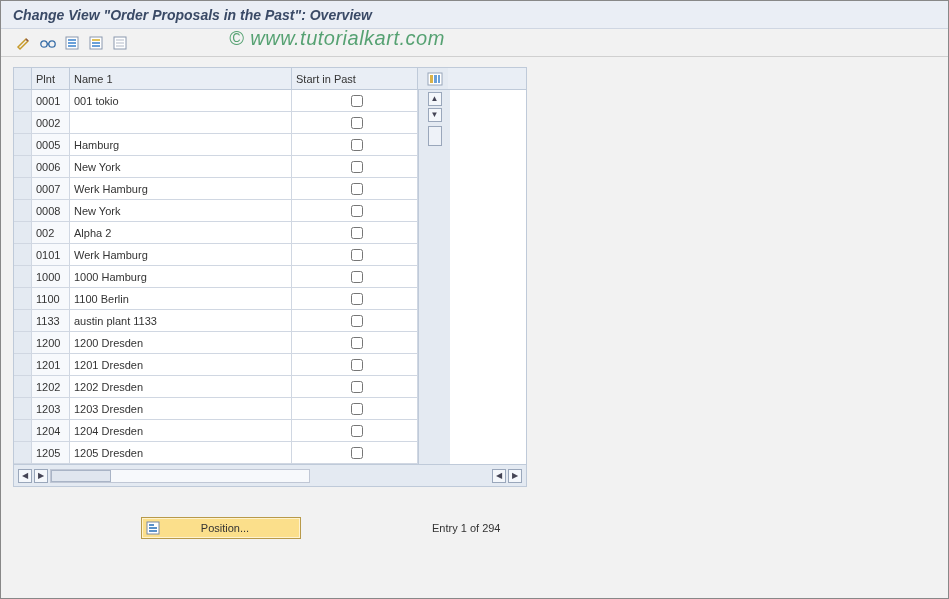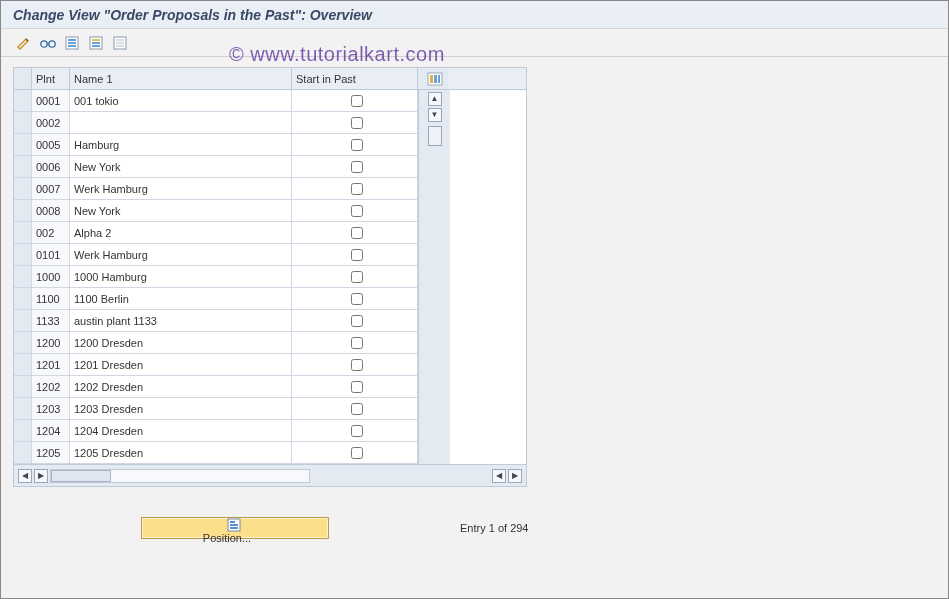--- a/index.html
+++ b/index.html
@@ -34,26 +34,26 @@
     .vscroll .arrow-btn { width:14px; height:14px; border:1px solid #9aa7bb; background:#f4f7fb; font-size:8px; line-height:12px; text-align:center; color:#445; cursor:pointer;}
     .vscroll .thumb { width:14px; height:20px; border:1px solid #9aa7bb; background:#eef2f8; margin-top:2px;}
     
     .hscroll { height: 22px; background:#e4eaf2; border-top:1px solid #bfcad9; display:flex; align-items:center; padding:0 4px; gap:2px;}
     .hscroll .arrow-btn { width:14px; height:14px; border:1px solid #9aa7bb; background:#f4f7fb; font-size:8px; line-height:12px; text-align:center; color:#445; cursor:pointer;}
     .hscroll .track { flex:0 0 260px; height:14px; border:1px solid #c0c7d5; background:#f7f9fc; position:relative;}
     .hscroll .thumb { position:absolute; left:0; top:0; width:60px; height:12px; background:#e0e6ef; border:1px solid #a9b4c6;}
     .hscroll .spacer { flex:1;}
     
     .bottom-bar { position:absolute; left:0; right:0; top:516px; display:flex; align-items:center; padding-left:140px; gap:100px;}
-    .position-btn { width:188px; height:22px; background: #fbdf8b; border:1px solid #b89a4a; display:flex; align-items:center; font-size:11px; color:#333; cursor:pointer; box-shadow: inset 0 0 0 1px #fff3cf; flex-direction: column; }
+    .position-btn { width:160px; height:22px; background: #fbdf8b; border:1px solid #b89a4a; display:flex; align-items:center; font-size:11px; color:#333; cursor:pointer; box-shadow: inset 0 0 0 1px #fff3cf; }
     .position-btn .icon { width:18px; height:18px; margin:0 4px 0 2px; display:flex; align-items:center; justify-content:center;}
     .position-btn .lbl { flex:1; text-align:center; padding-right:16px;}
     .entry-text { font-size:11px; color:#333;margin-left:31px;}
     
-    .watermark { position:absolute; top:42px; left:228px; font-size:20px; color:#4c1d95; opacity:0.7; pointer-events:none; letter-spacing:0.5px;}
+    .watermark { position:absolute; top:26px; left:228px; font-size:20px; color:#15803d; opacity:0.7; pointer-events:none; letter-spacing:0.5px;font-style:italic;}
     
     svg { display:block;}
   </style>
 </head>
 <body>
 
 <div class="title-bar">
   <h1>Change View "Order Proposals in the Past": Overview</h1>
 </div>
 

